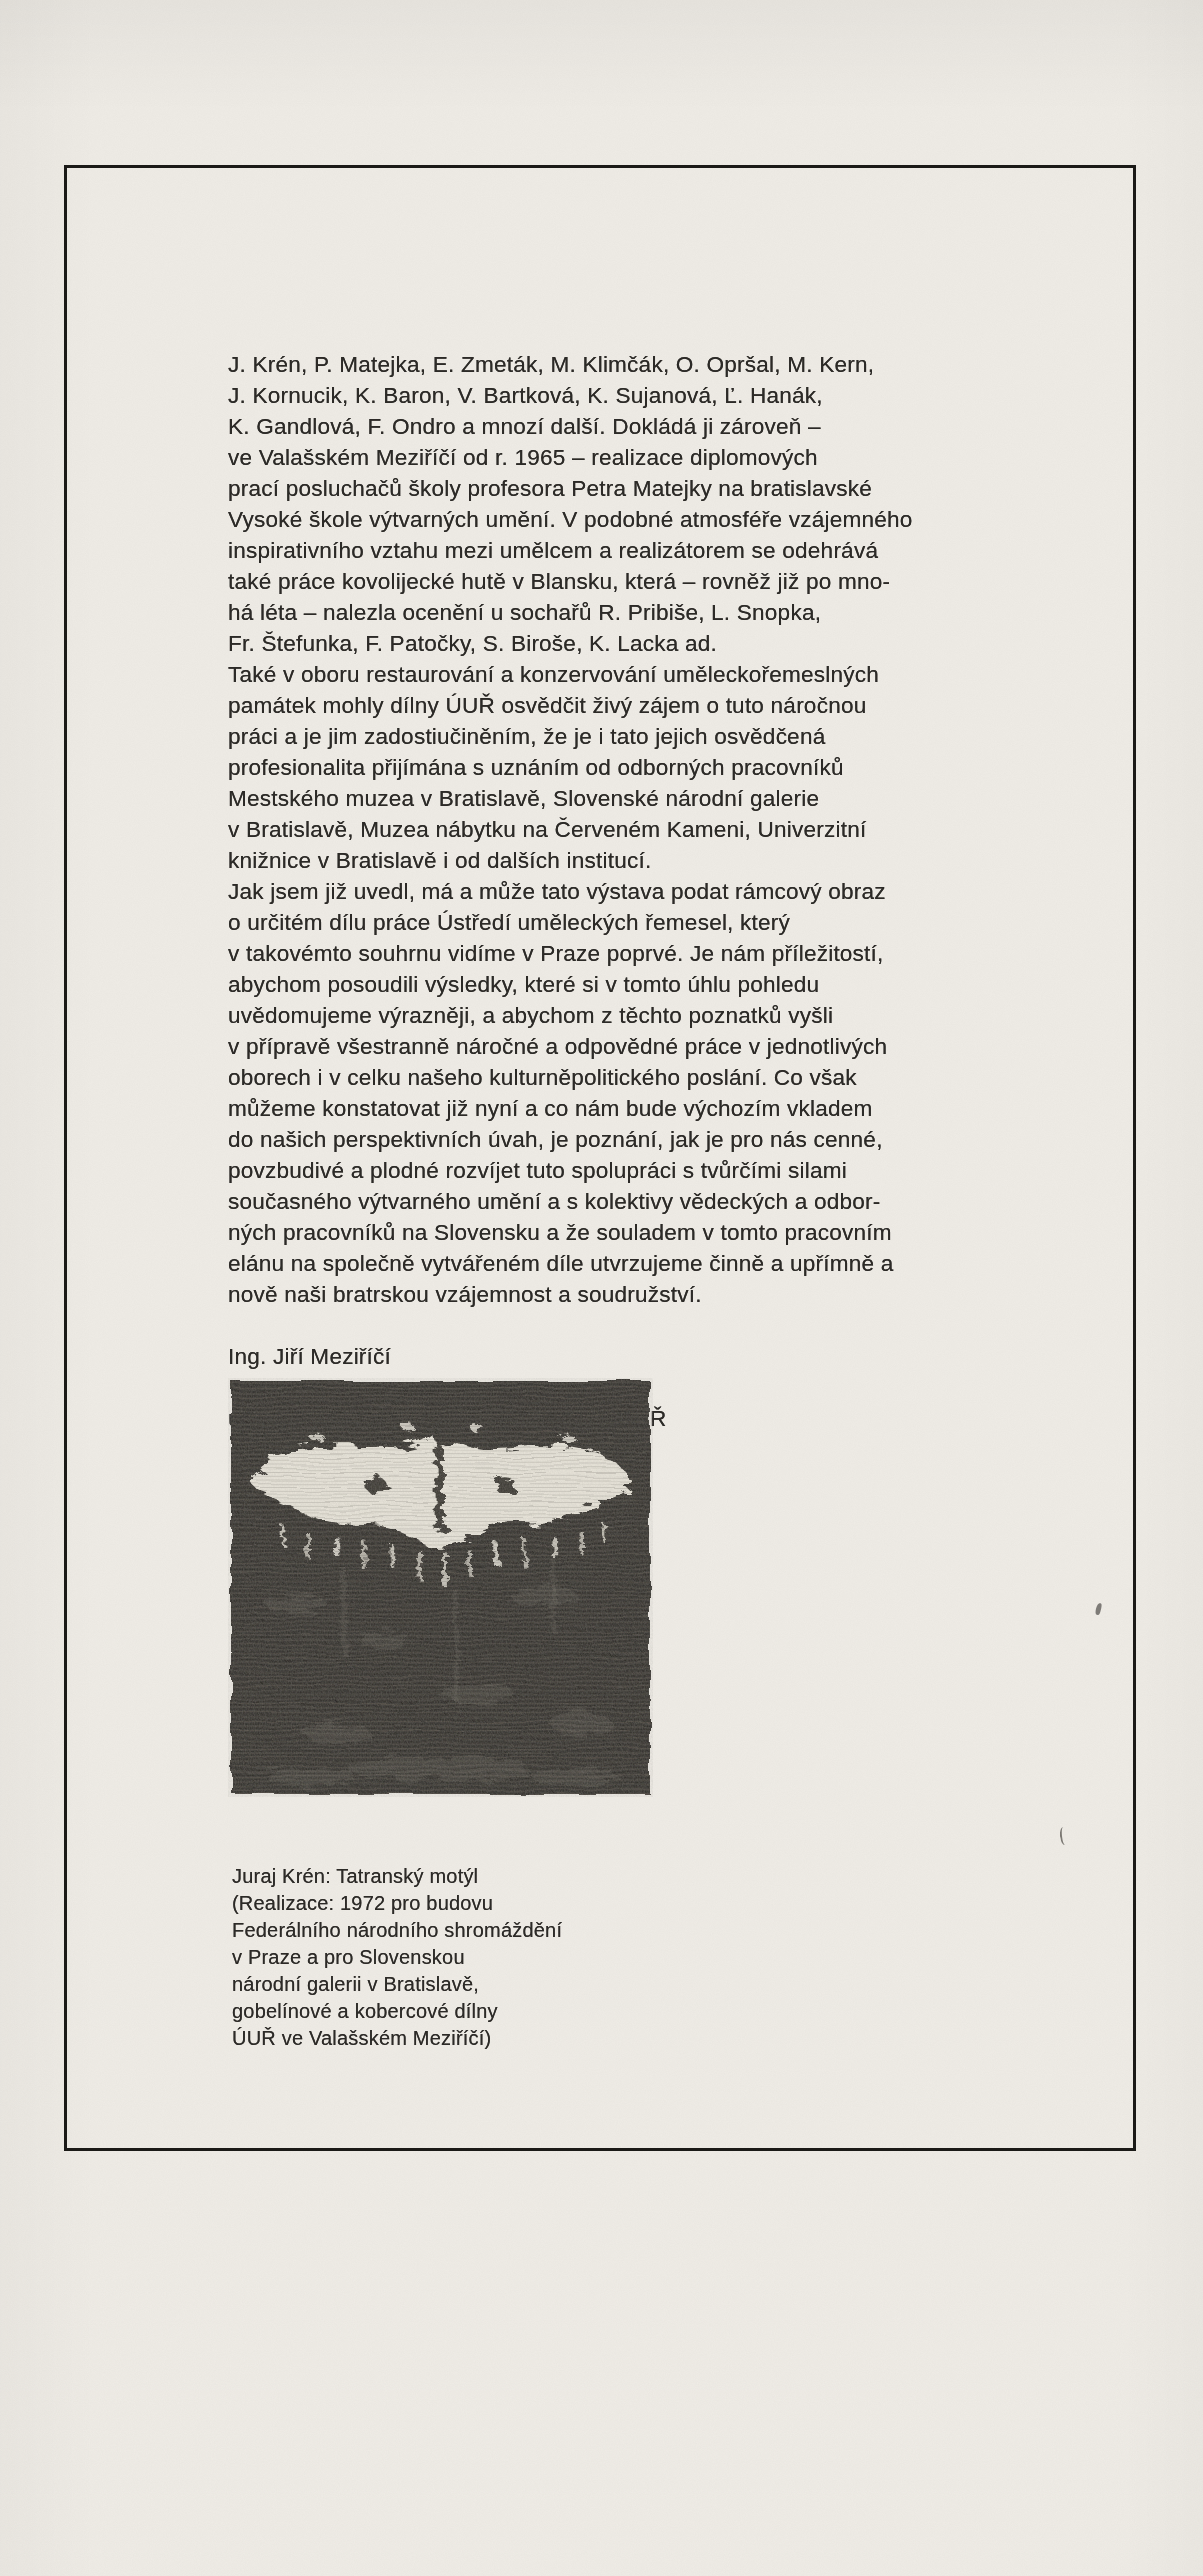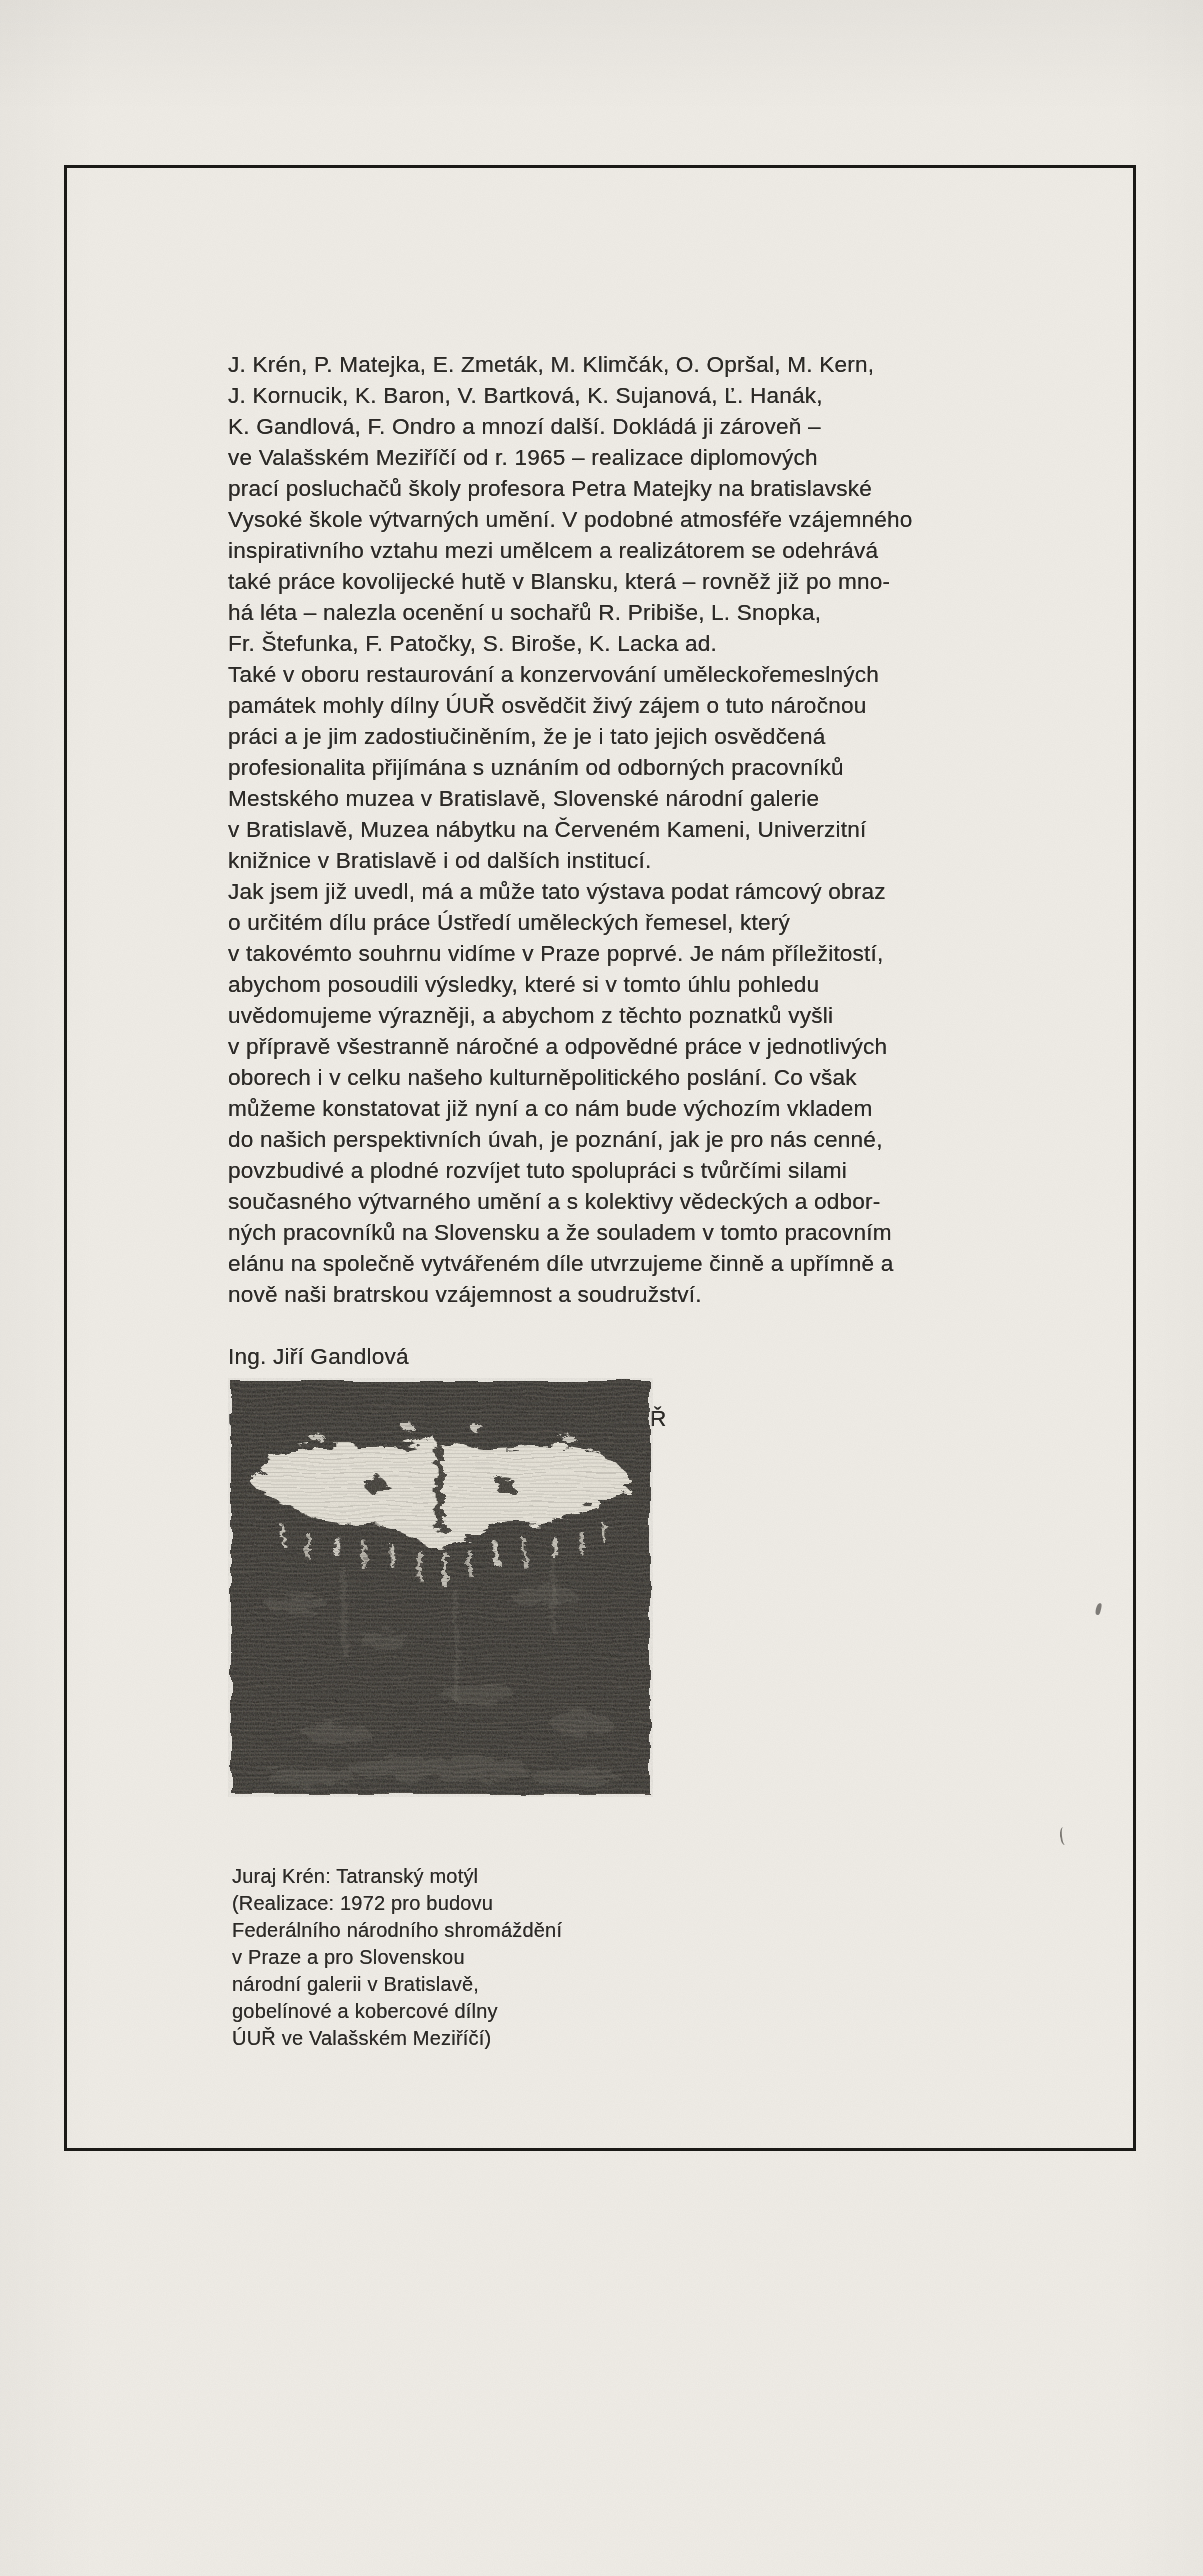--- a/index.html
+++ b/index.html
@@ -98,21 +98,21 @@
 uvědomujeme výrazněji, a abychom z těchto poznatků vyšli
 v přípravě všestranně náročné a odpovědné práce v jednotlivých
 oborech i v celku našeho kulturněpolitického poslání. Co však
 můžeme konstatovat již nyní a co nám bude výchozím vkladem
 do našich perspektivních úvah, je poznání, jak je pro nás cenné,
 povzbudivé a plodné rozvíjet tuto spolupráci s tvůrčími silami
 současného výtvarného umění a s kolektivy vědeckých a odbor-
 ných pracovníků na Slovensku a že souladem v tomto pracovním
 elánu na společně vytvářeném díle utvrzujeme činně a upřímně a
 nově naši bratrskou vzájemnost a soudružství.</div>
-      <div>Ing. Jiří Gandlová</div>
+      <div>Ing. Jiří Meziříčí</div>
       <div>uměleckotechnický náměstek ředitele ÚUŘ</div>
     </div>
 
     <figure class="tapestry">
       <svg viewBox="0 0 565 557" width="425" height="419" role="img" aria-label="Juraj Krén: Tatranský motýl">
         <defs>
           <pattern id="weave" width="7" height="6" patternUnits="userSpaceOnUse">
             <rect width="7" height="6" fill="#35332f"></rect>
             <rect width="7" height="1.4" fill="#454039"></rect>
             <rect y="3.1" width="7" height="1.1" fill="#221f1b"></rect>

